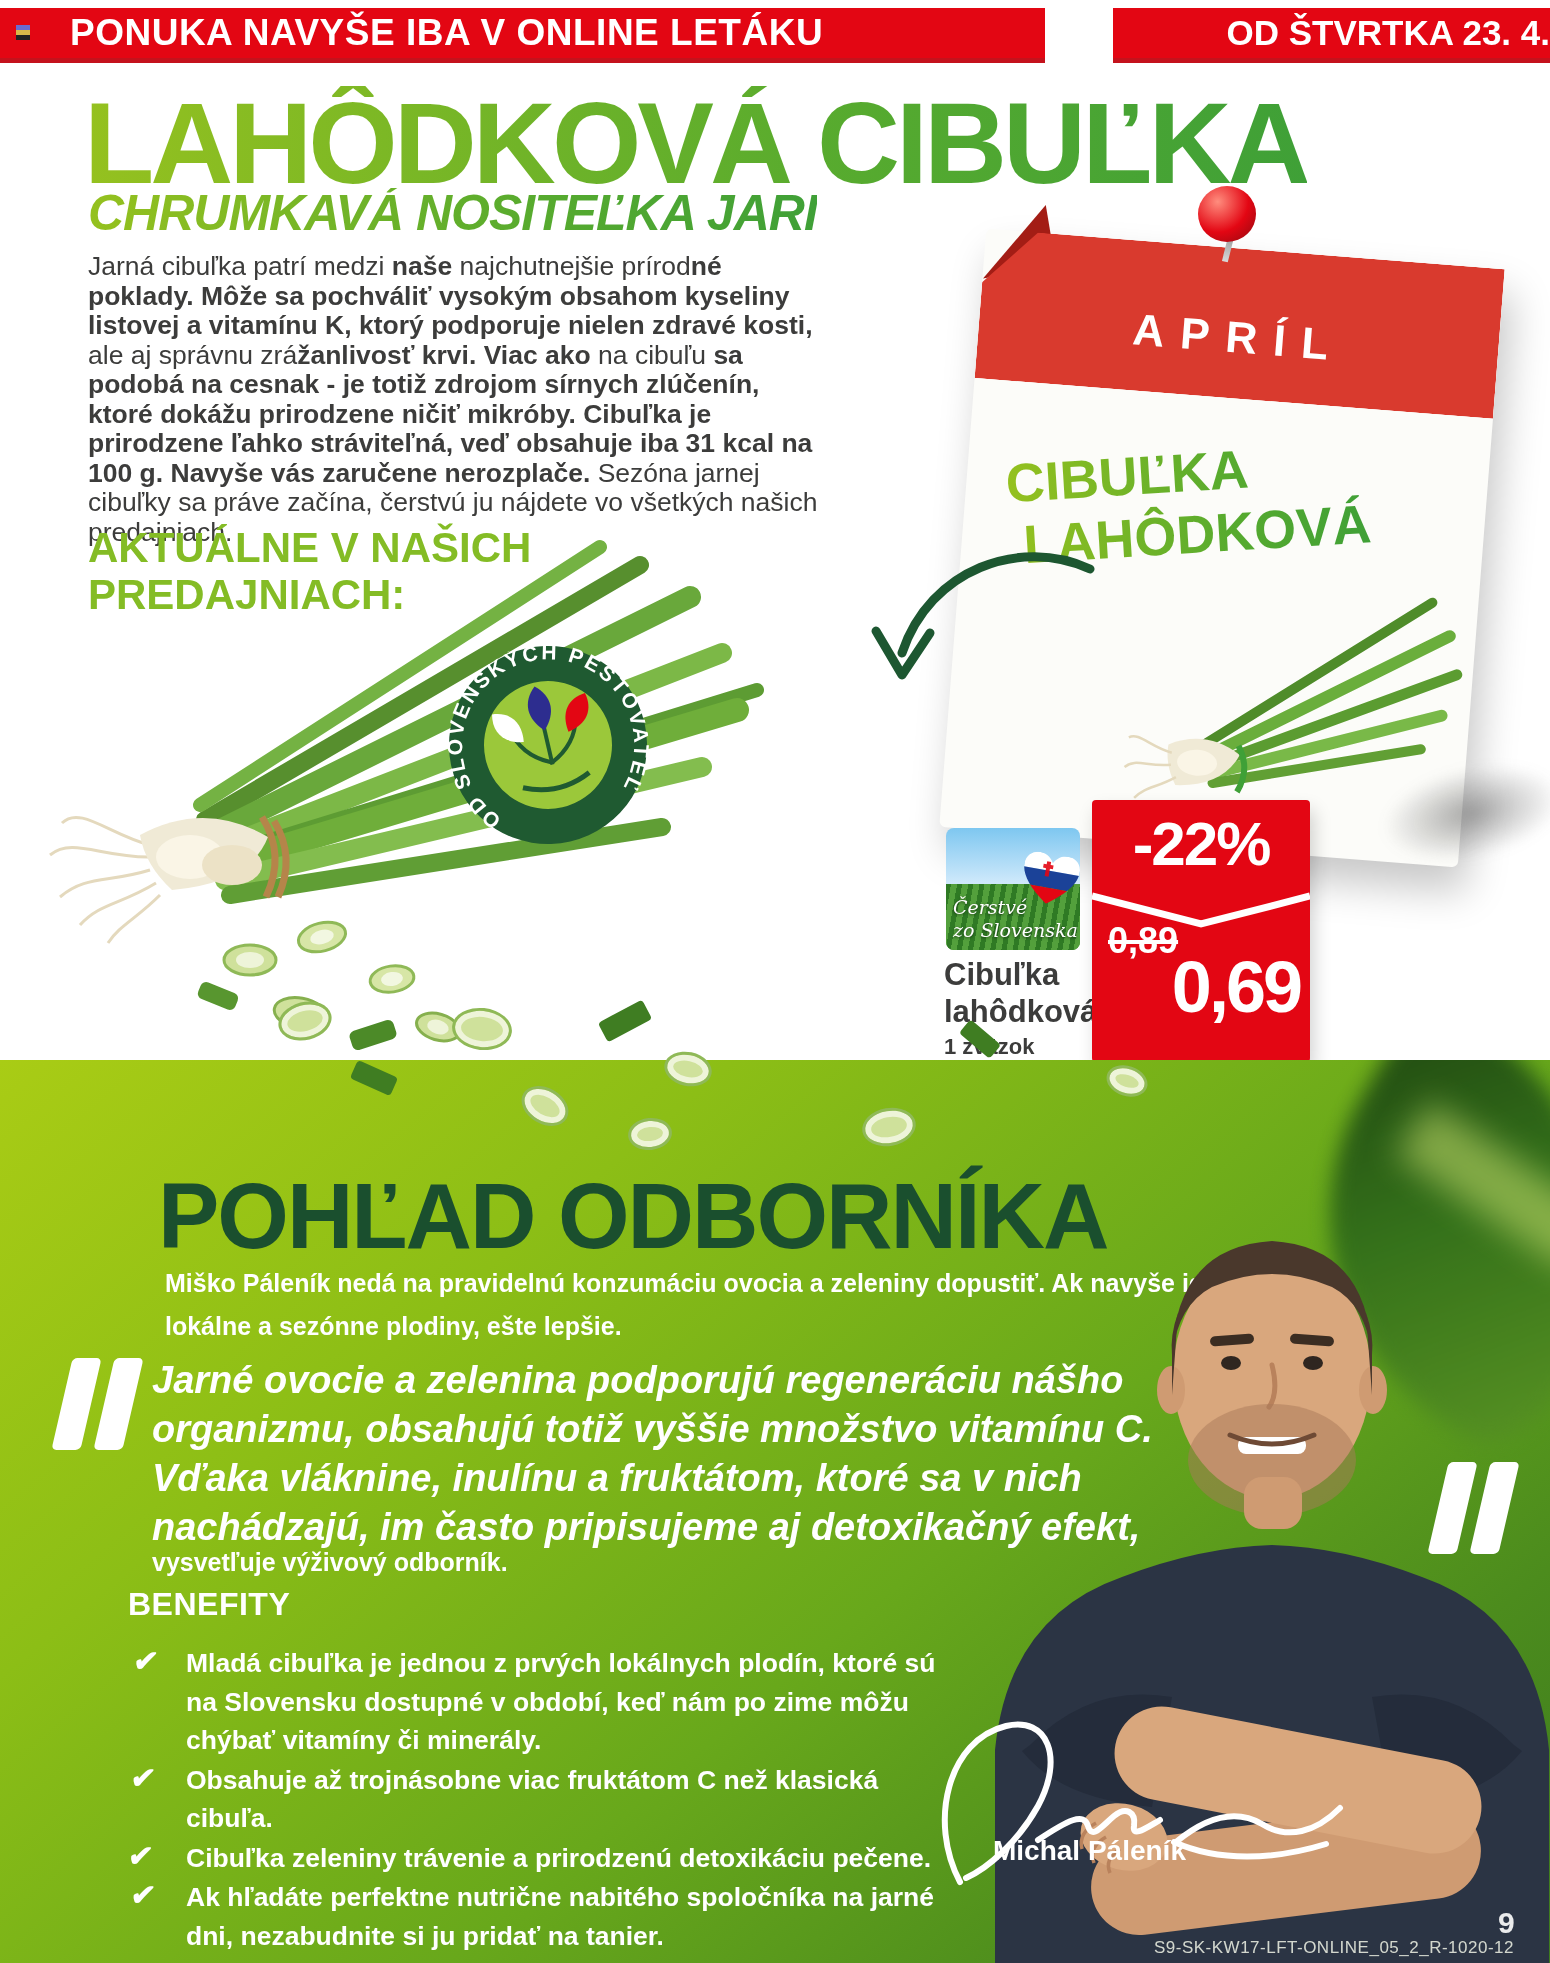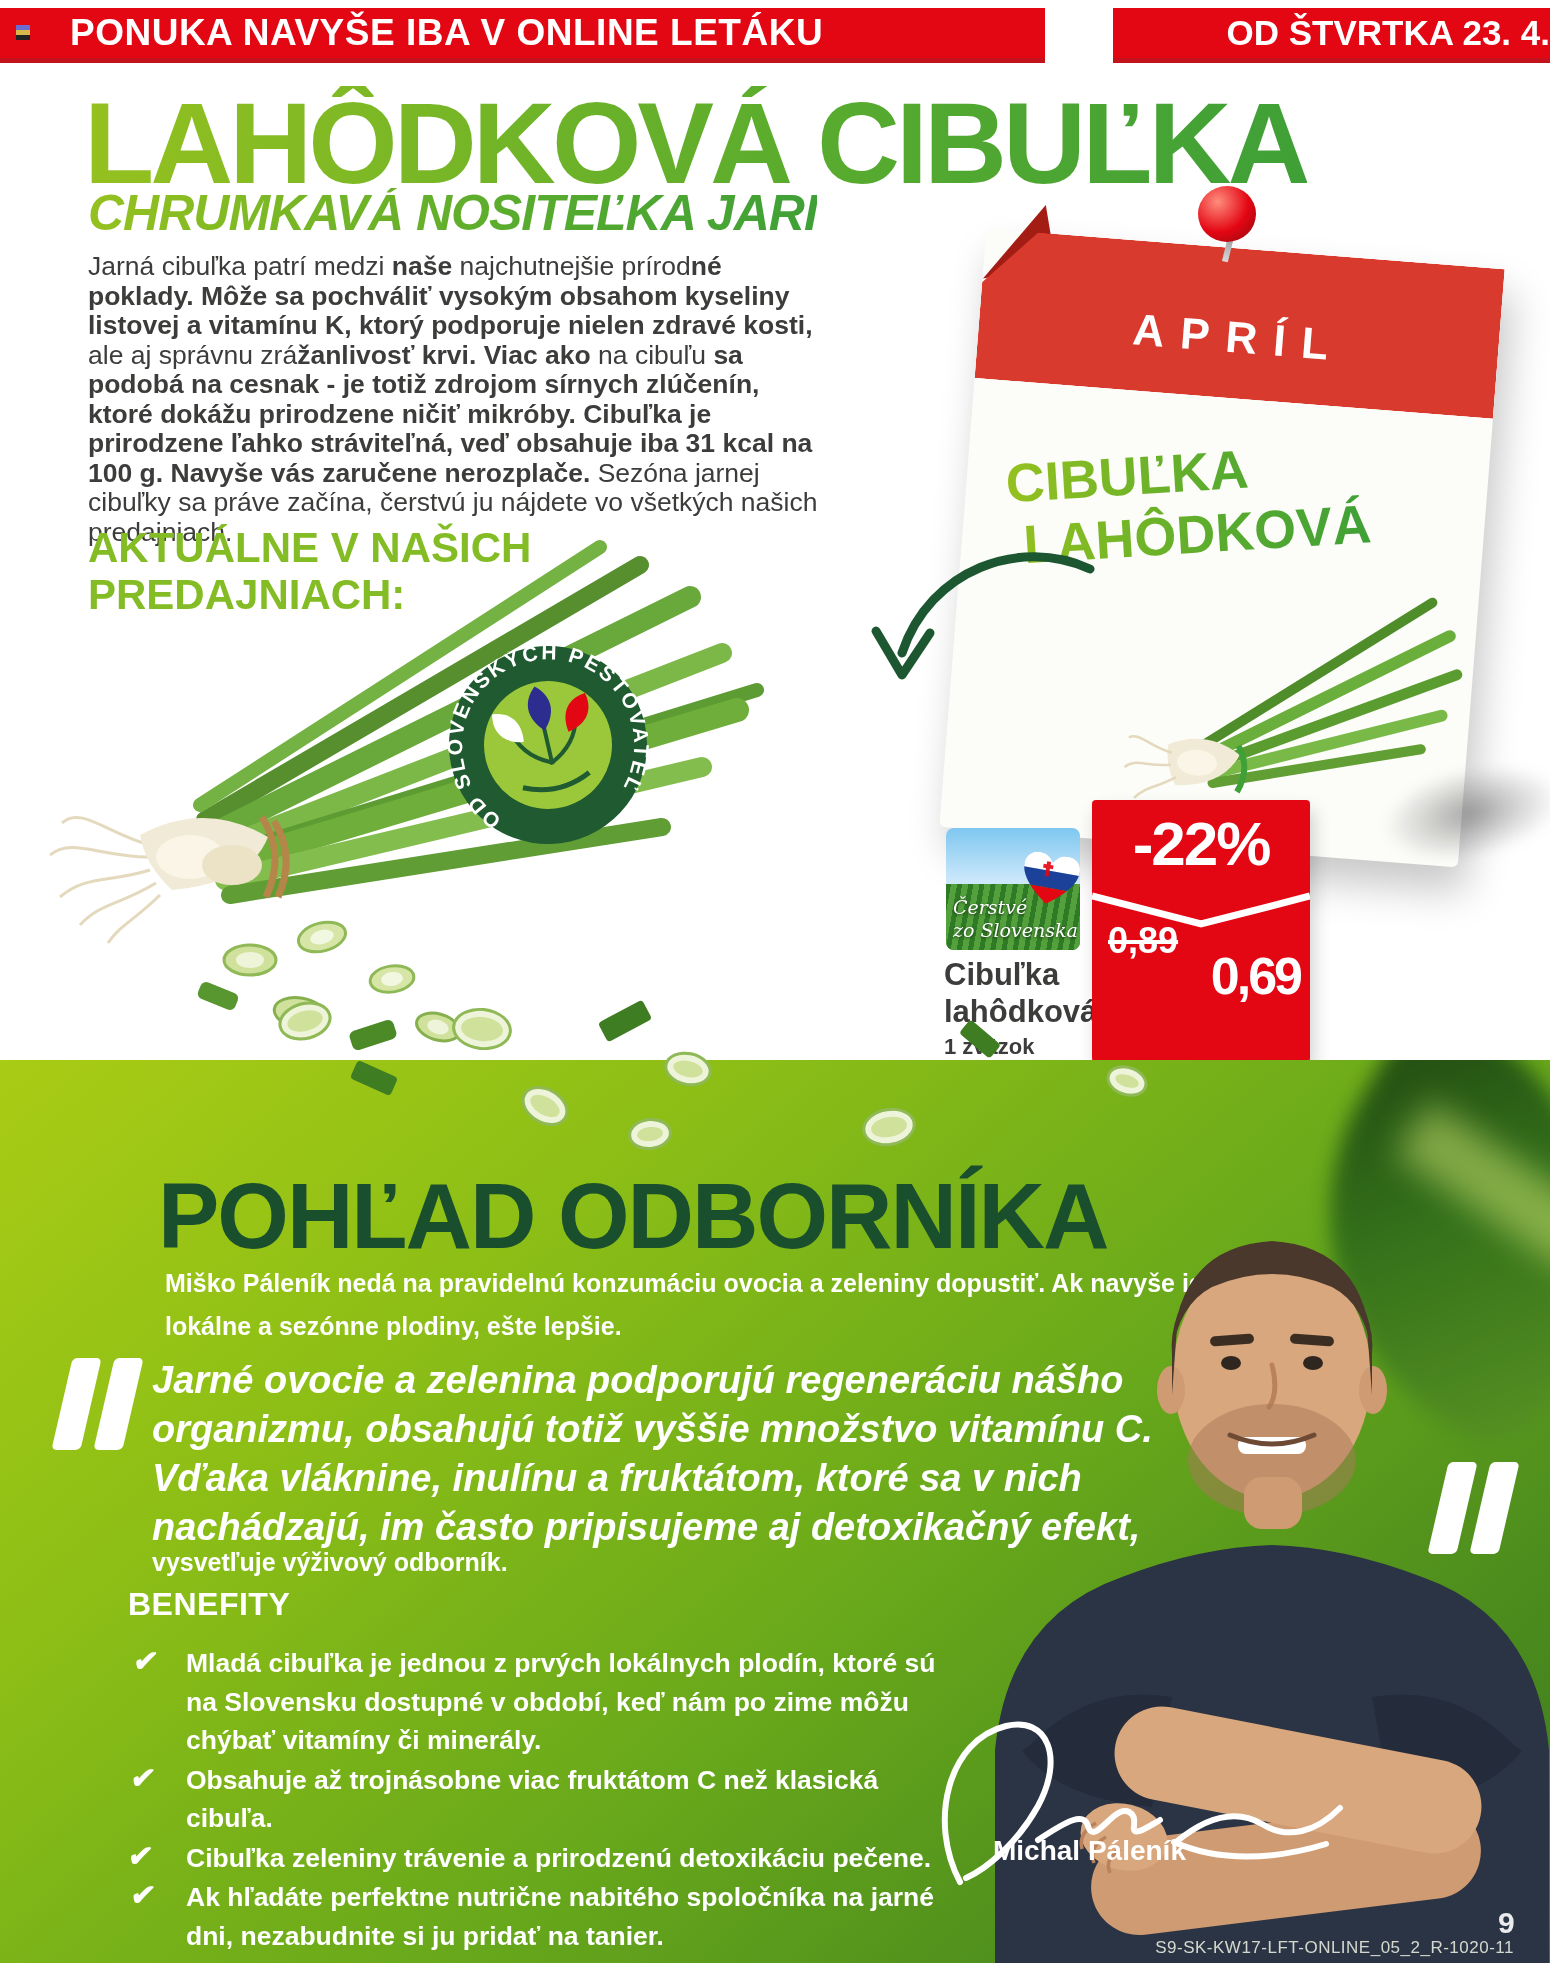--- a/index.html
+++ b/index.html
@@ -52,21 +52,21 @@
   .tile .script{position:absolute;left:7px;bottom:8px;color:#fff;font-family:"DejaVu Serif",serif;
         font-style:italic;font-size:19px;line-height:23px;text-shadow:0 1px 3px rgba(0,0,0,.6);}
   .tile svg{position:absolute;right:2px;top:26px;}
   .pname{left:944px;top:956px;font-size:31px;line-height:37px;font-weight:800;color:#3c3c3b;}
   .punit{left:944px;top:1034px;font-size:22px;font-weight:700;color:#3c3c3b;}
   .tag{left:1092px;top:800px;width:218px;height:262px;background:#e30613;border-radius:4px;
        box-shadow:4px 10px 18px rgba(0,0,0,.18);color:#fff;}
   .tag .disc{position:absolute;top:8px;left:0;right:0;text-align:center;font-size:62px;font-weight:900;letter-spacing:-2px;}
   .tag .old{position:absolute;left:16px;top:120px;font-size:36px;font-weight:700;text-decoration:line-through;
        text-decoration-thickness:4px;}
-  .tag .new{position:absolute;right:10px;top:146px;font-size:52px;font-weight:900;letter-spacing:-3px;}
+  .tag .new{position:absolute;right:10px;top:146px;font-size:72px;font-weight:900;letter-spacing:-3px;}
 
   
   .gsec{left:0;top:1060px;width:1550px;height:903px;overflow:hidden;
         background:linear-gradient(140deg,#a9cc15 0%,#8cbe16 28%,#68a81b 58%,#4c8c1d 82%,#3d7a1f 100%);}
   .leafA{position:absolute;left:1310px;top:-10px;width:320px;height:360px;
         background:linear-gradient(130deg,#173c10,#2f6b1a 45%,#5a9424);
         border-radius:12% 88% 18% 82% / 25% 75% 30% 70%;filter:blur(10px);transform:rotate(30deg);opacity:.9;}
   .leafB{position:absolute;left:1395px;top:95px;width:210px;height:64px;background:#c4dd6a;
         filter:blur(16px);transform:rotate(34deg);opacity:.55;}
   .xhead{left:158px;top:1146px;font-size:92px;font-weight:900;letter-spacing:-2px;color:#1a4f2e;line-height:1;margin-top:24px;}
@@ -355,15 +355,15 @@
     <g stroke="#fff" stroke-width="6" fill="none" stroke-linecap="round">
       <path d="M42 170 C10 110 30 28 88 14 C130 4 146 46 120 94 C100 130 70 156 48 166"></path>
       <path d="M120 128 C150 108 166 100 170 114 C174 128 184 114 196 104 C208 94 218 100 216 114 C214 126 228 116 242 108"></path>
       <path d="M258 130 C292 102 320 98 344 112 C370 128 398 120 422 96"></path>
       <path d="M256 130 C300 150 356 148 408 132"></path>
     </g>
   </svg>
   <div class="abs ename">Michal Páleník</div>
 
   <div class="abs pageno">9</div>
-  <div class="abs code">S9-SK-KW17-LFT-ONLINE_05_2_R-1020-11</div>
+  <div class="abs code">S9-SK-KW17-LFT-ONLINE_05_2_R-1020-12</div>
 
 </div>
 
 </body></html>

